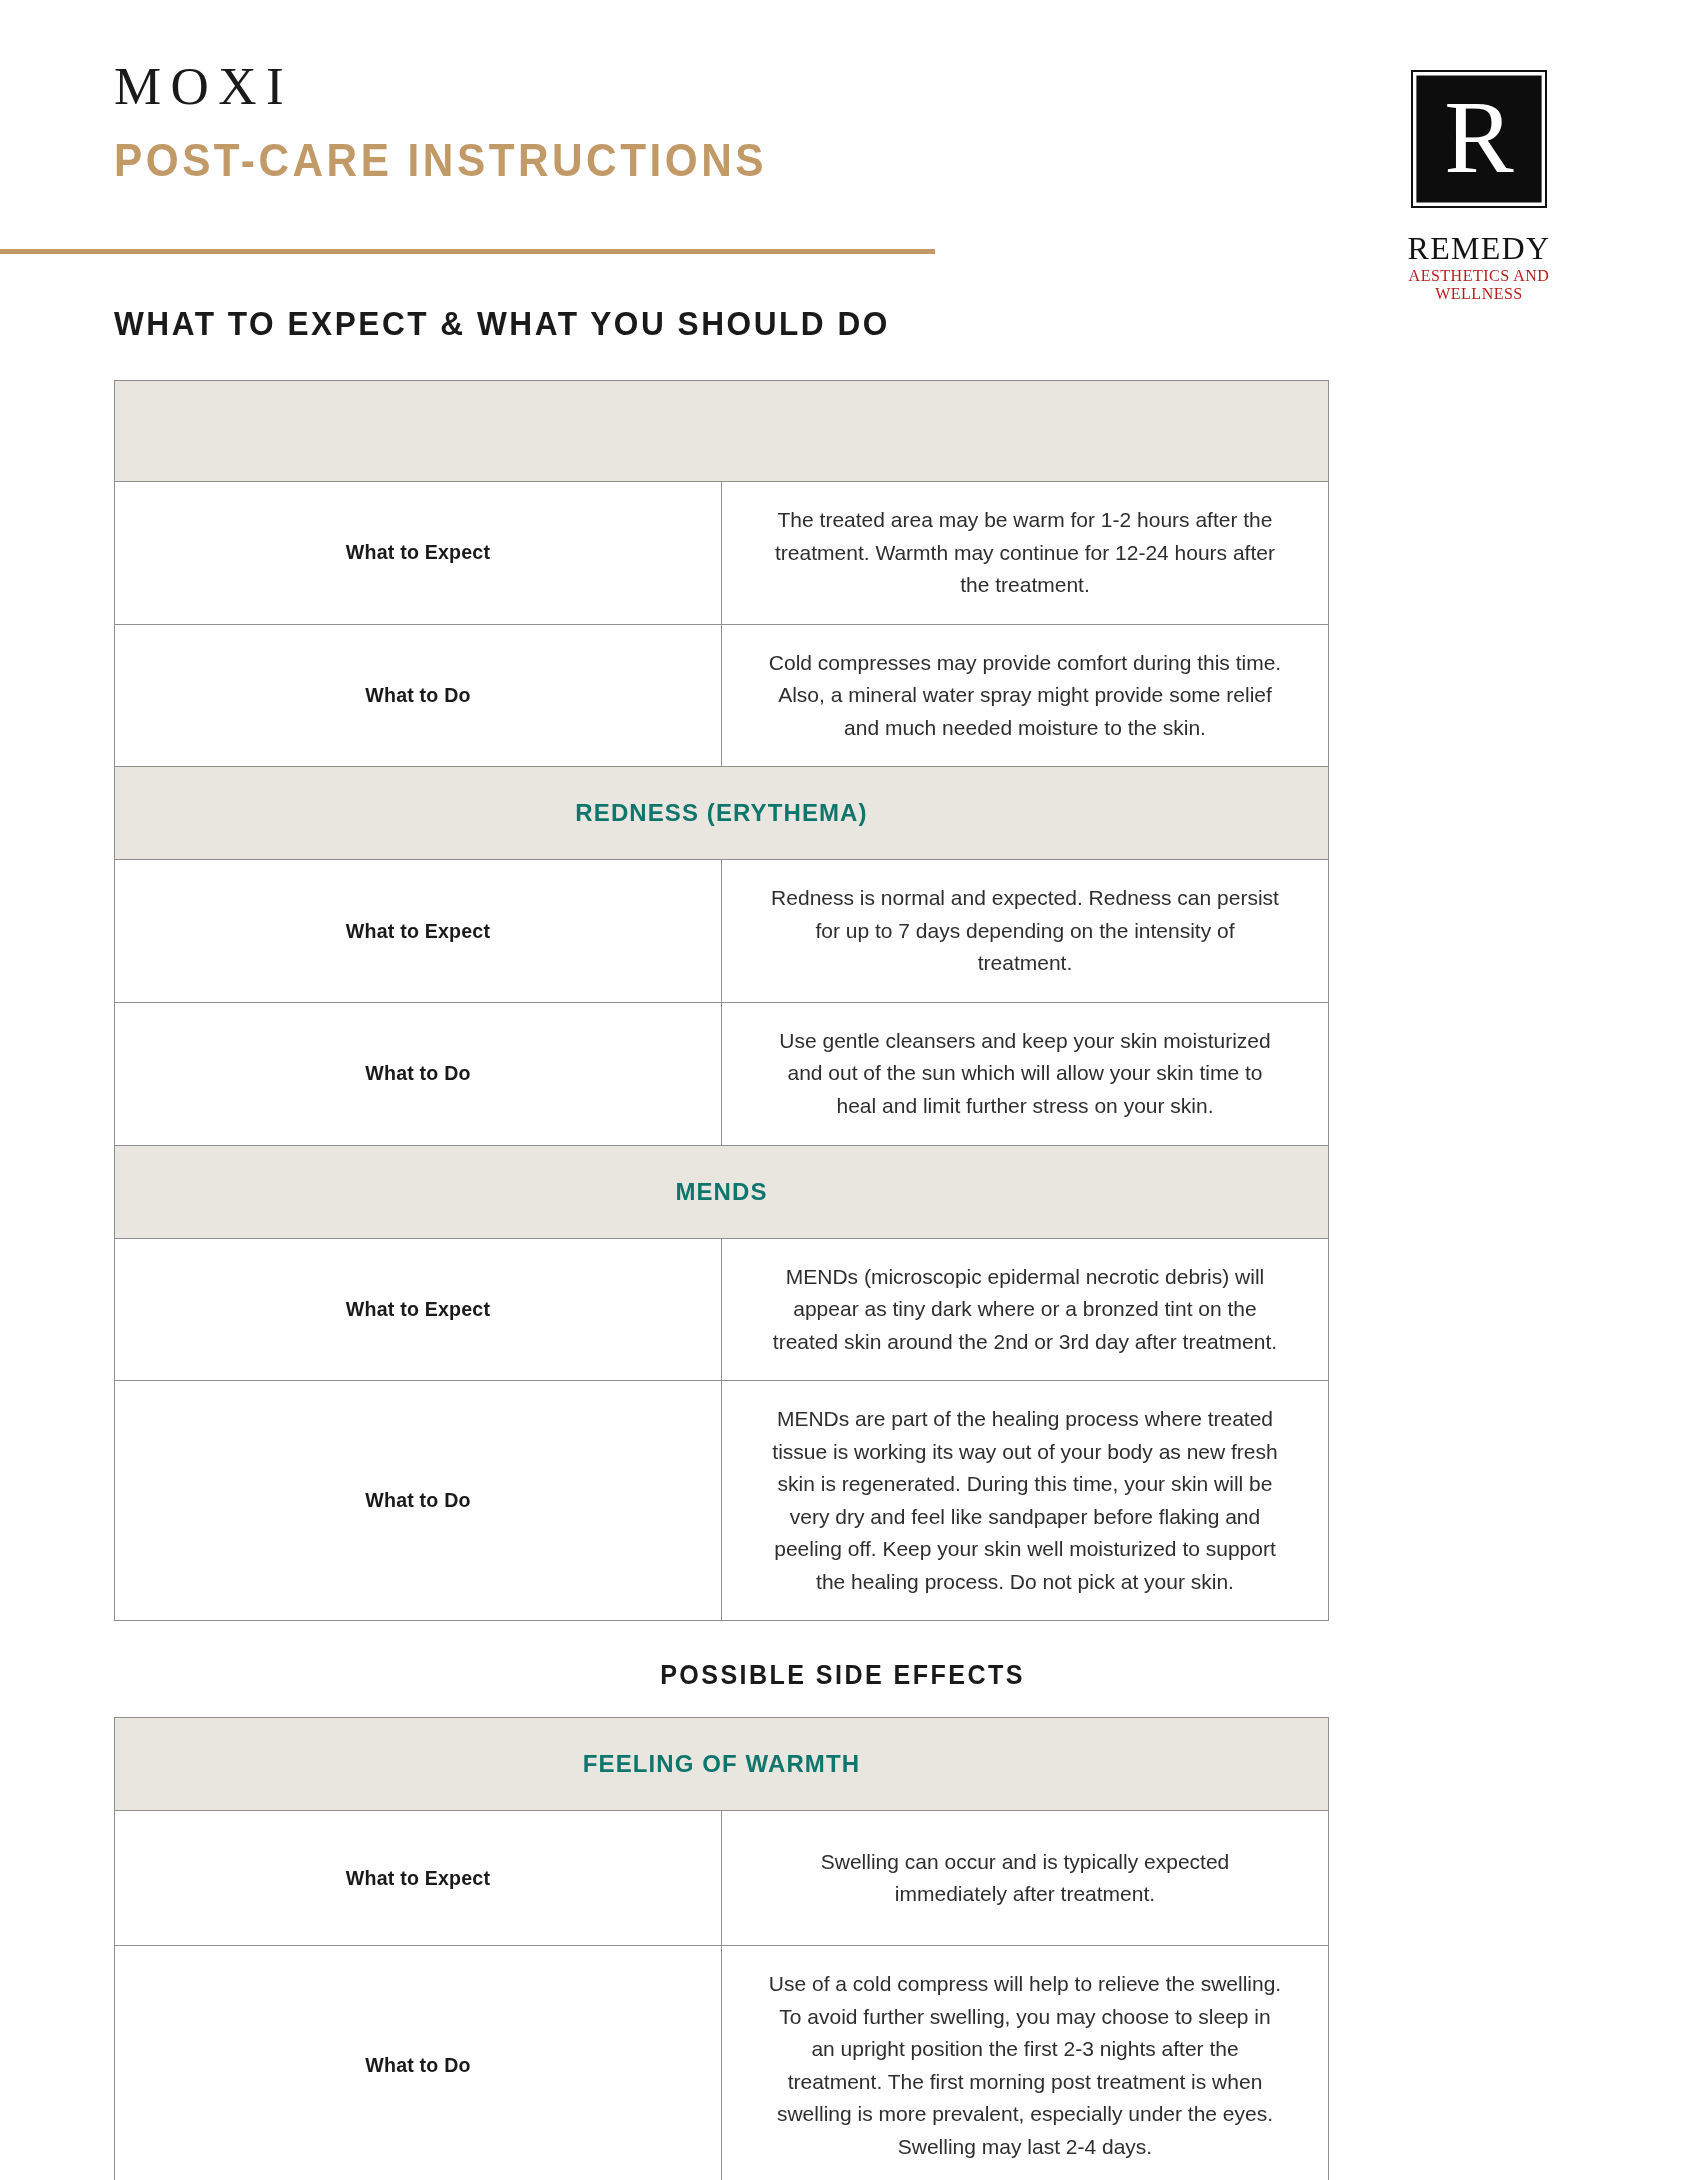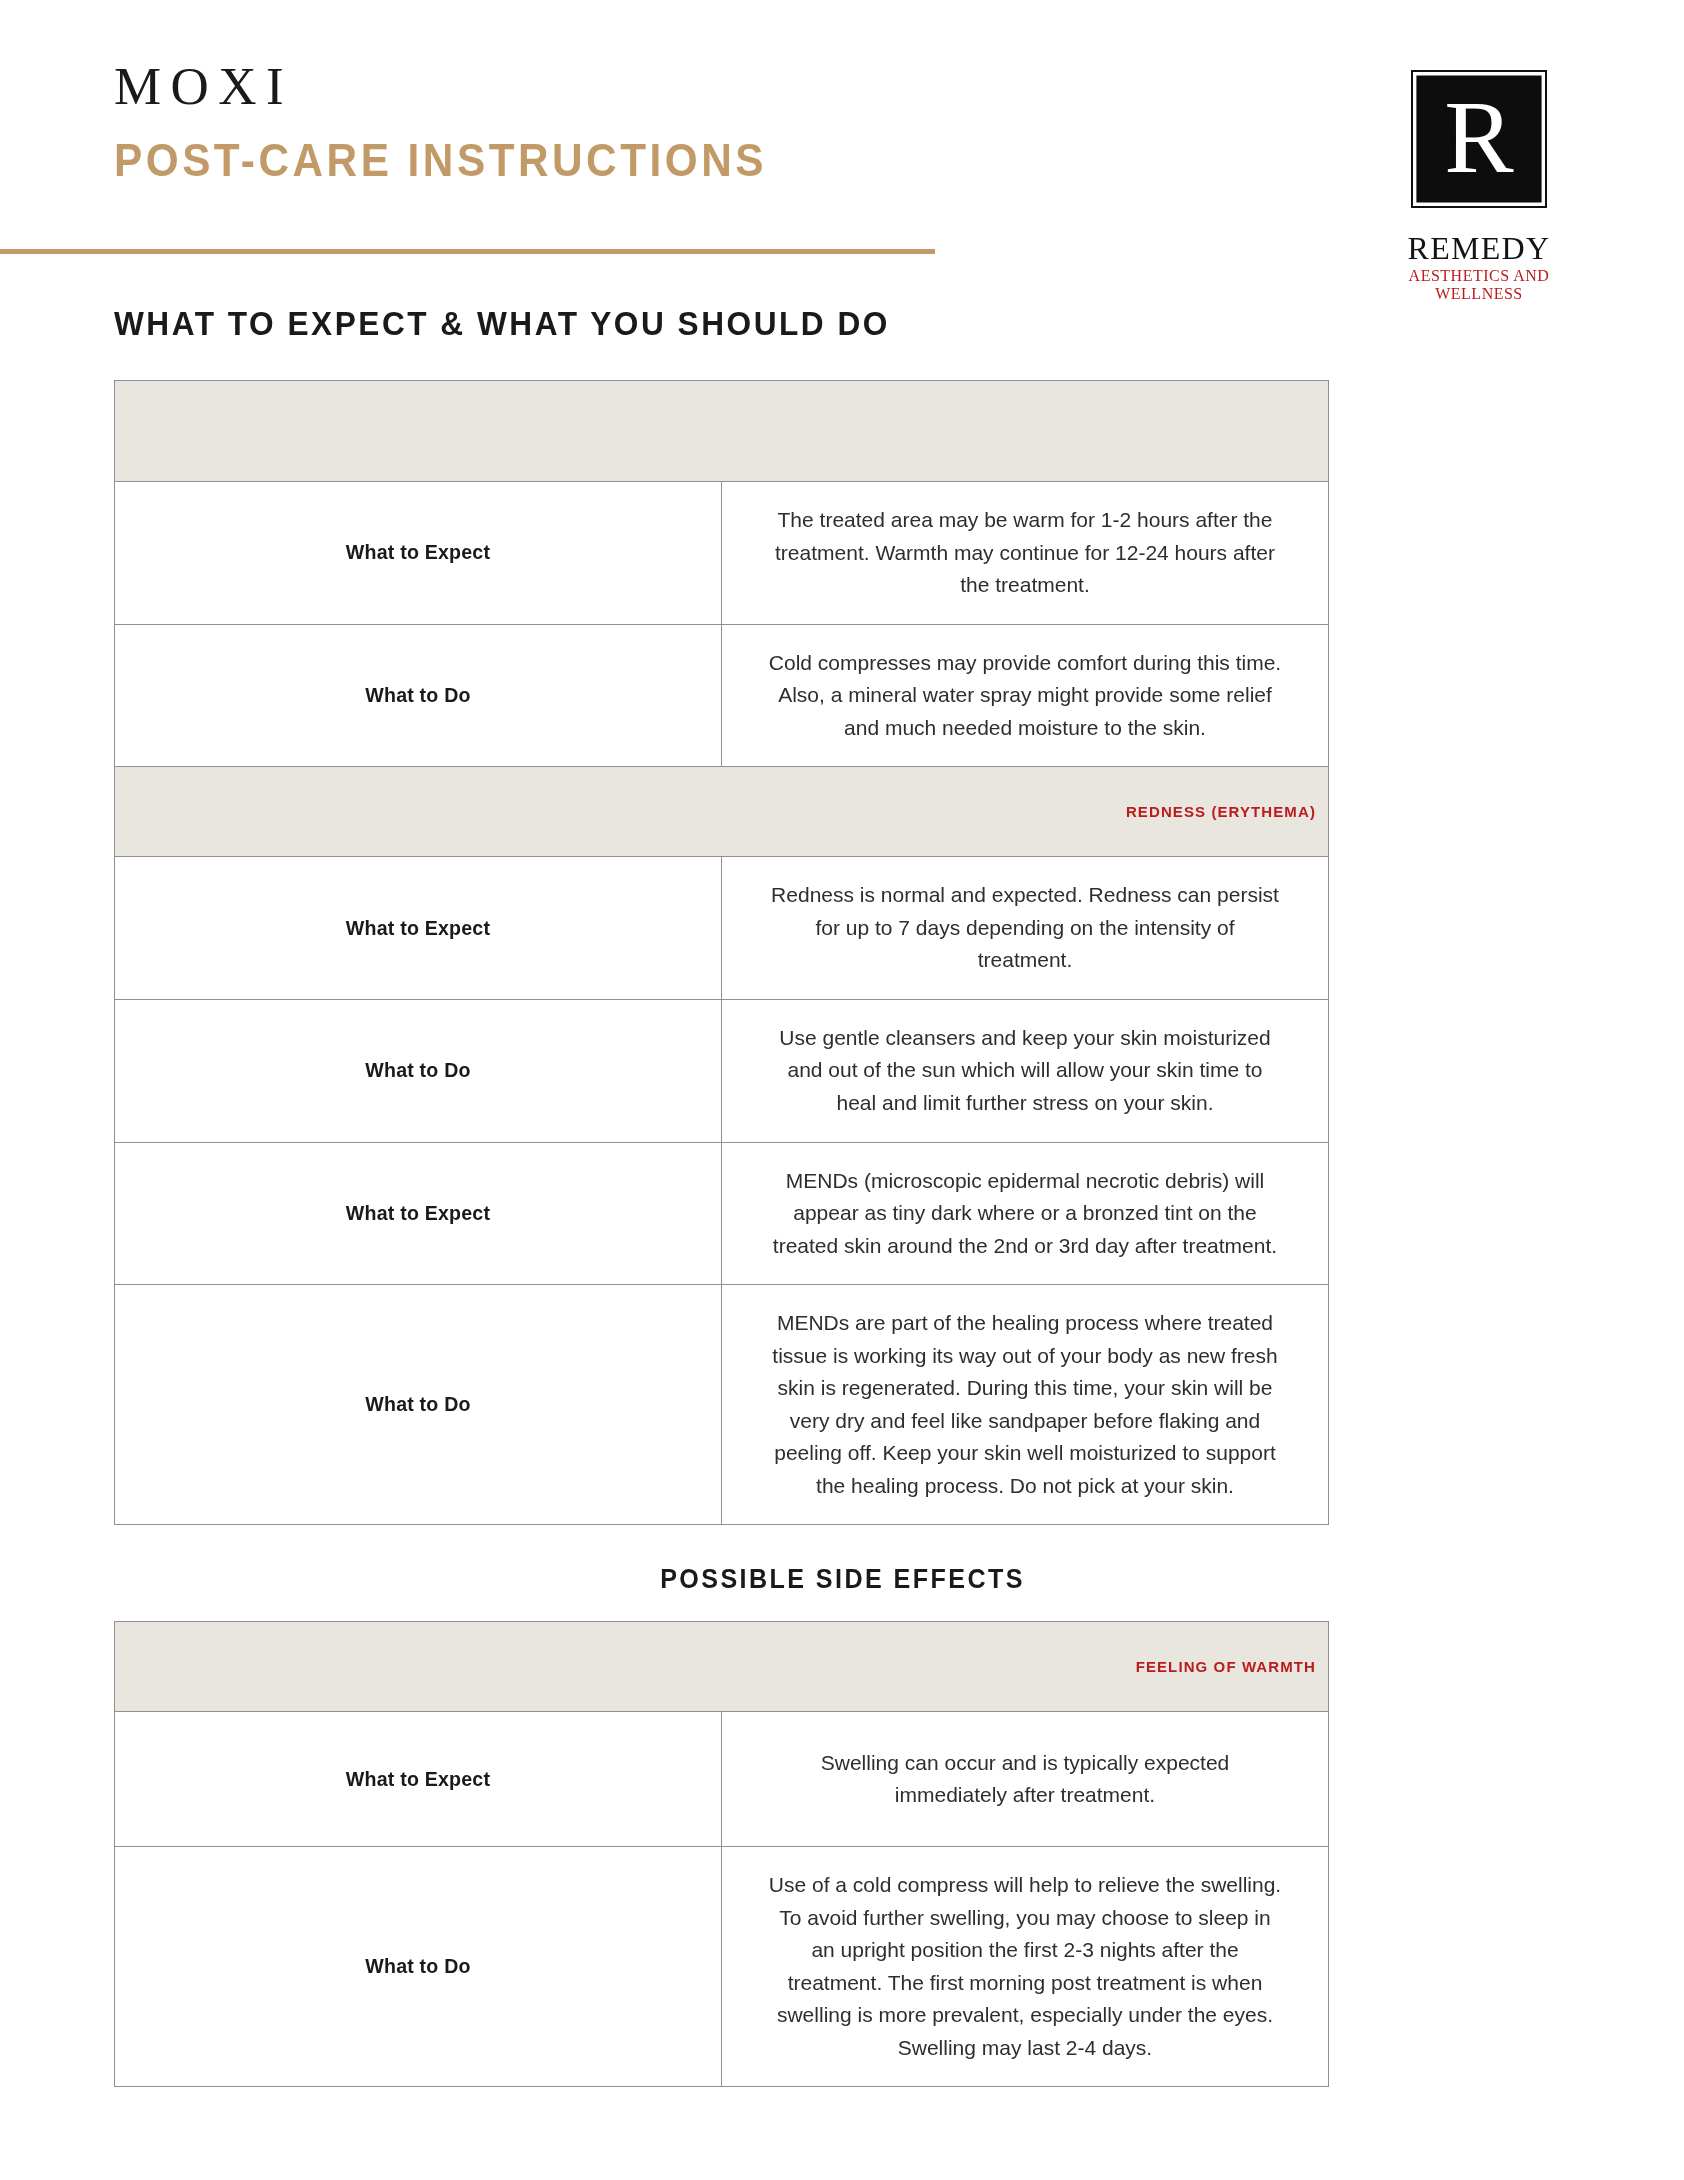--- a/index.html
+++ b/index.html
@@ -162,25 +162,25 @@
   td.body-cell {
     text-align: center;
     font-size: 21px;
     line-height: 1.55;
     color: #2e2e2e;
     padding: 22px 44px;
   }
 
   tr.banner td {
     background: #e9e5df;
-    text-align: right;
-    font-size: 15px;
+    text-align: center;
+    font-size: 24px;
     font-weight: 700;
     letter-spacing: 1.1px;
-    color: #b91c1c;
+    color: #0f766e;
     padding: 32px 12px;
     height: 90px;
   }
 
   tr.banner.empty td {
     padding: 0;
     height: 101px;
   }
 
   .row-h-short  td { height: 135px; }
@@ -231,20 +231,23 @@
     </tr>
     <tr class="row-h-medium">
       <td class="label-cell">What to Expect</td>
       <td class="body-cell">Redness is normal and expected. Redness can persist for up to 7 days depending on the intensity of treatment.</td>
     </tr>
     <tr class="row-h-medium">
       <td class="label-cell">What to Do</td>
       <td class="body-cell">Use gentle cleansers and keep your skin moisturized and out of the sun which will allow your skin time to heal and limit further stress on your skin.</td>
     </tr>
 
+    <tr class="banner">
+      <td colspan="2">MENDS</td>
+    </tr>
     <tr class="row-h-medium">
       <td class="label-cell">What to Expect</td>
       <td class="body-cell">MENDs (microscopic epidermal necrotic debris) will appear as tiny dark where or a bronzed tint on the treated skin around the 2nd or 3rd day after treatment.</td>
     </tr>
     <tr class="row-h-tall">
       <td class="label-cell">What to Do</td>
       <td class="body-cell">MENDs are part of the healing process where treated tissue is working its way out of your body as new fresh skin is regenerated. During this time, your skin will be very dry and feel like sandpaper before flaking and peeling off. Keep your skin well moisturized to support the healing process. Do not pick at your skin.</td>
     </tr>
 
   </tbody>

